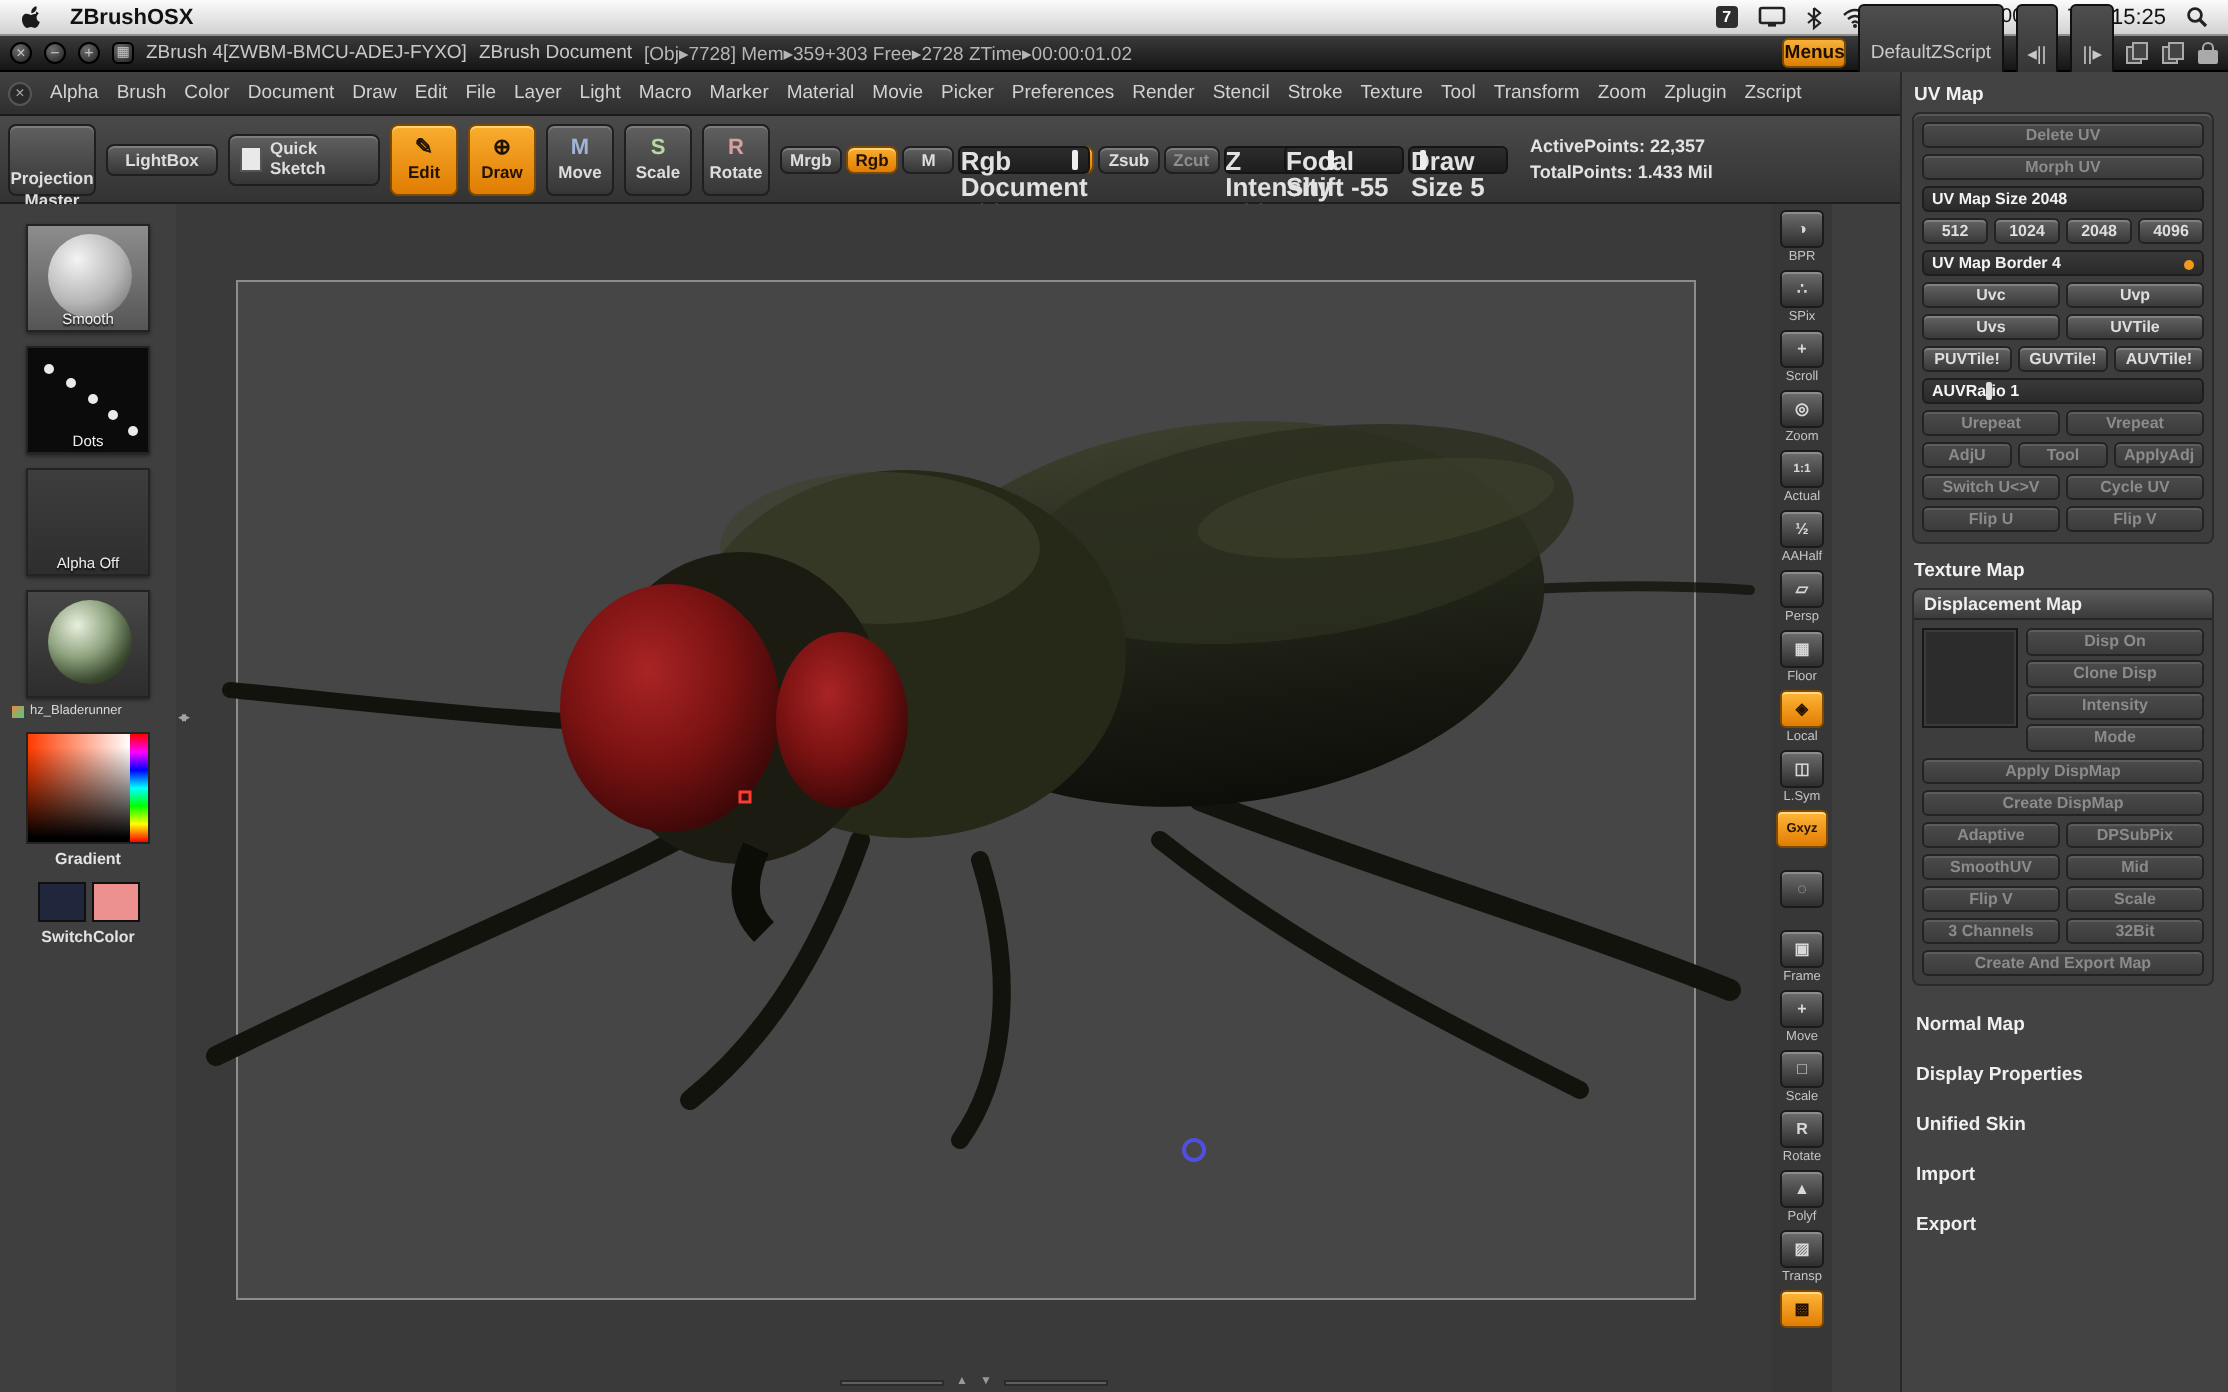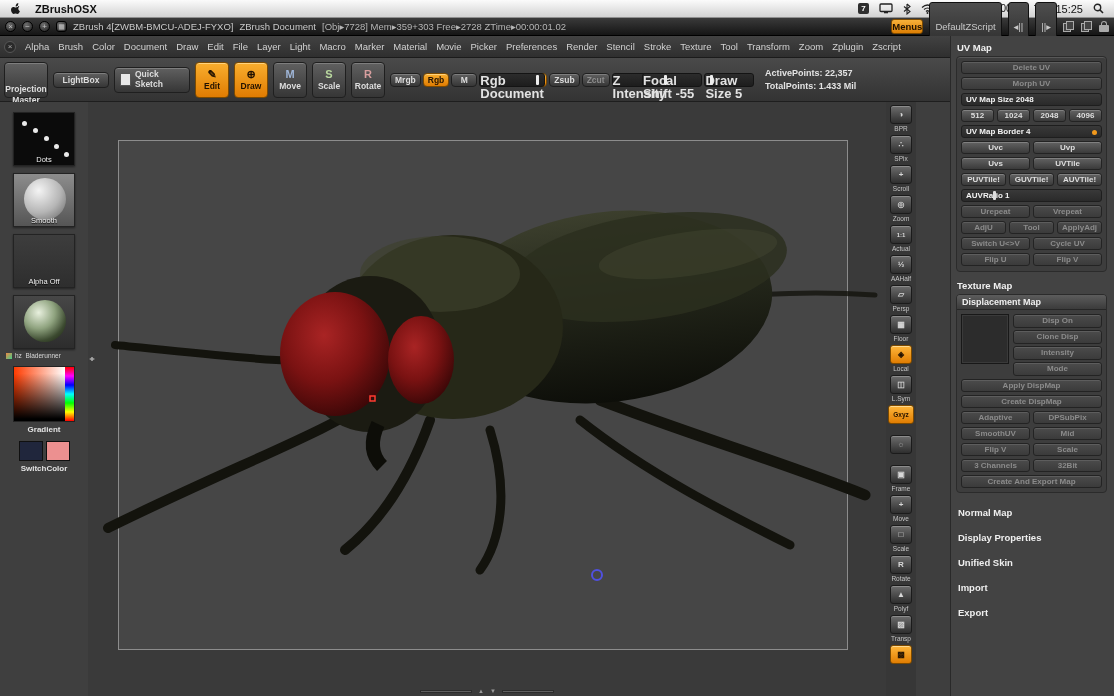--- a/index.html
+++ b/index.html
@@ -293,31 +293,31 @@
 
         <div class="points">
           <span>ActivePoints: 22,357</span>
           <span>TotalPoints: 1.433 Mil</span>
         </div>
       </div>
 
       <div class="workrow">
 
         <div class="sidebar">
+          <div class="thumb smooth">
+            <span class="sphere"></span>
+            <span class="tlabel">Smooth</span>
+          </div>
           <div class="thumb dots">
             <span class="dot" style="left:8px;top:8px"></span>
             <span class="dot" style="left:19px;top:15px"></span>
             <span class="dot" style="left:30px;top:23px"></span>
             <span class="dot" style="left:40px;top:31px"></span>
             <span class="dot" style="left:50px;top:39px"></span>
             <span class="tlabel">Dots</span>
-          </div>
-          <div class="thumb smooth">
-            <span class="sphere"></span>
-            <span class="tlabel">Smooth</span>
           </div>
           <div class="thumb alphoff">
             <span class="tlabel">Alpha  Off</span>
           </div>
           <div class="thumb mat">
             <span class="sphere"></span>
           </div>
           <div class="matlabel">
             <span class="matchip"></span>
             <span>hz_Bladerunner</span>

